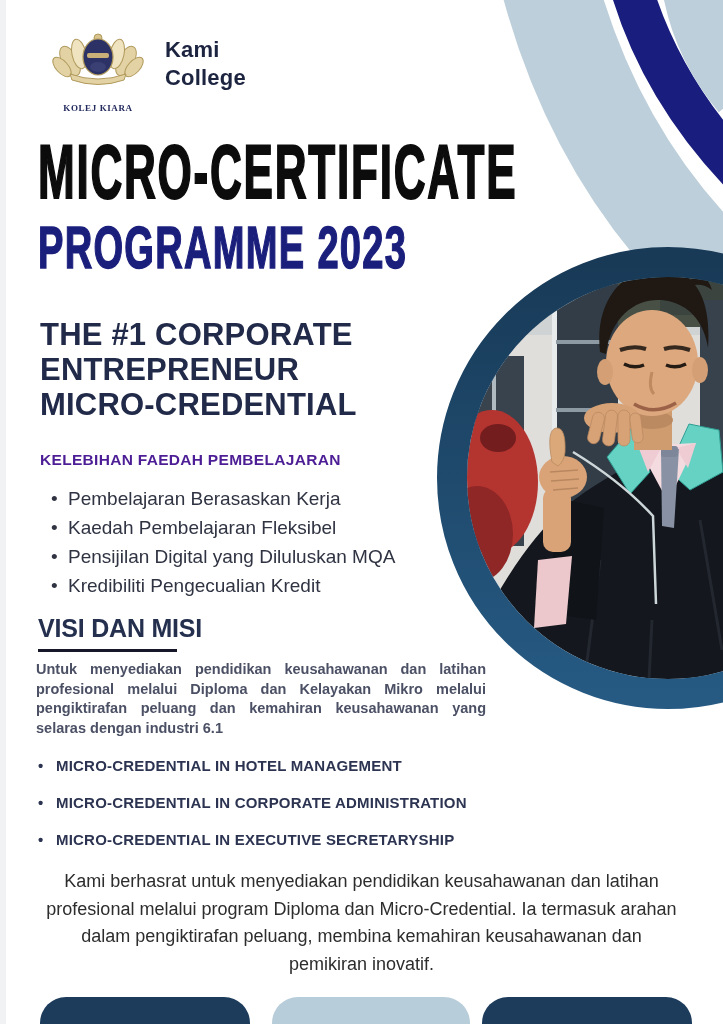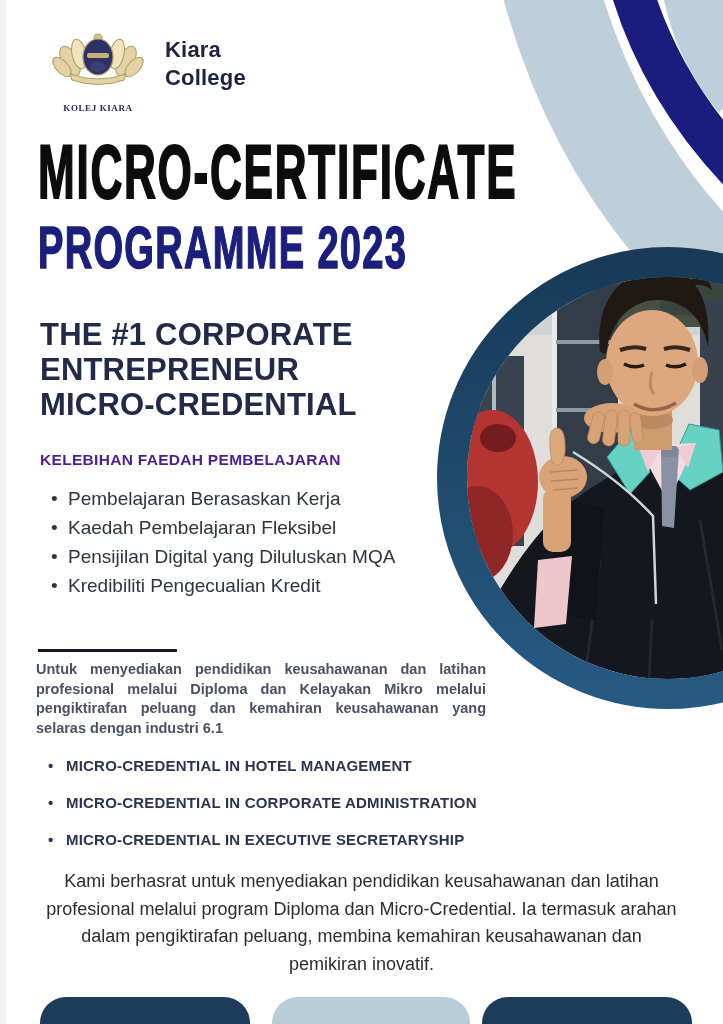--- a/index.html
+++ b/index.html
@@ -47,21 +47,21 @@
     content:"\2022";position:absolute;left:-17px;color:#2f3342;font-size:19px;}
 
   .vision-heading{position:absolute;left:38px;top:614px;z-index:4;margin:0;
     font-size:25px;font-weight:700;color:#25304f;letter-spacing:-.2px;}
   .vision-underline{position:absolute;left:38px;top:649px;width:139px;height:3px;
     background:#17172a;z-index:4;}
   .vision-body{position:absolute;left:36px;top:660px;width:450px;z-index:4;margin:0;
     font-size:14.5px;line-height:19.5px;font-weight:700;color:#4b5065;
     text-align:justify;}
 
-  .programmes-list{position:absolute;left:66px;top:747px;z-index:4;margin:0;padding:0;
+  .programmes-list{position:absolute;left:56px;top:747px;z-index:4;margin:0;padding:0;
     list-style:none;font-size:15px;line-height:37px;font-weight:800;
     color:#2c3452;letter-spacing:.2px;}
   .programmes-list li{position:relative;}
   .programmes-list li::before{
     content:"\2022";position:absolute;left:-18px;color:#2c3452;}
 
   .mission{position:absolute;left:40px;top:868px;width:643px;z-index:4;margin:0;
     text-align:center;font-size:18px;line-height:27.5px;color:#2d2d2d;}
 
   .footer-tabs{position:absolute;left:0;top:997px;width:723px;height:60px;z-index:4;}
@@ -168,21 +168,21 @@
       <ellipse cx="67" cy="23" rx="7" ry="15" fill="#efe3c0" stroke="#b09a5c" stroke-width="1" transform="rotate(12 67 23)"></ellipse>
       <ellipse cx="84" cy="36" rx="6" ry="12" fill="#e3d2a4" stroke="#b09a5c" stroke-width="1" transform="rotate(42 84 36)"></ellipse>
       <circle cx="48" cy="7" r="4" fill="#d9c48e" stroke="#b09a5c" stroke-width="1"></circle>
       <ellipse cx="48" cy="26" rx="15" ry="18" fill="#2c3166" stroke="#b09a5c" stroke-width="1.2"></ellipse>
       <rect x="37" y="22" width="22" height="5" rx="2" fill="#c9b078"></rect>
       <ellipse cx="48" cy="36" rx="8" ry="5" fill="#3a3f74"></ellipse>
       <path d="M 20,43 Q 48,53 76,43 L 74,49 Q 48,58 22,49 Z" fill="#e3d2a4" stroke="#b09a5c" stroke-width="1"></path>
     </svg>
     <div class="crest-caption">KOLEJ KIARA</div>
     <div class="college-name">
-      <div>Kiara</div>
+      <div>Kami</div>
       <div>College</div>
     </div>
   </div>
 
   <h1 class="headline" style="margin:0"><span>MICRO-CERTIFICATE</span></h1>
   <h2 class="subheadline" style="margin:0"><span>PROGRAMME 2023</span></h2>
 
   <div class="tagline">
     <div>THE #1 CORPORATE</div>
     <div>ENTREPRENEUR</div>
@@ -190,20 +190,21 @@
   </div>
 
   <h3 class="benefits-heading">KELEBIHAN FAEDAH PEMBELAJARAN</h3>
   <ul class="benefits-list">
     <li>Pembelajaran Berasaskan Kerja</li>
     <li>Kaedah Pembelajaran Fleksibel</li>
     <li>Pensijilan Digital yang Diluluskan MQA</li>
     <li>Kredibiliti Pengecualian Kredit</li>
   </ul>
 
+  <h3 class="vision-heading">VISI DAN MISI</h3>
   <div class="vision-underline"></div>
   <p class="vision-body">Untuk menyediakan pendidikan keusahawanan dan latihan profesional melalui Diploma dan Kelayakan Mikro melalui pengiktirafan peluang dan kemahiran keusahawanan yang selaras dengan industri 6.1</p>
 
   <ul class="programmes-list">
     <li>MICRO-CREDENTIAL IN HOTEL MANAGEMENT</li>
     <li>MICRO-CREDENTIAL IN CORPORATE ADMINISTRATION</li>
     <li>MICRO-CREDENTIAL IN EXECUTIVE SECRETARYSHIP</li>
   </ul>
 
   <p class="mission">Kami berhasrat untuk menyediakan pendidikan keusahawanan dan latihan profesional melalui program Diploma dan Micro-Credential. Ia termasuk arahan dalam pengiktirafan peluang, membina kemahiran keusahawanan dan pemikiran inovatif.</p>

